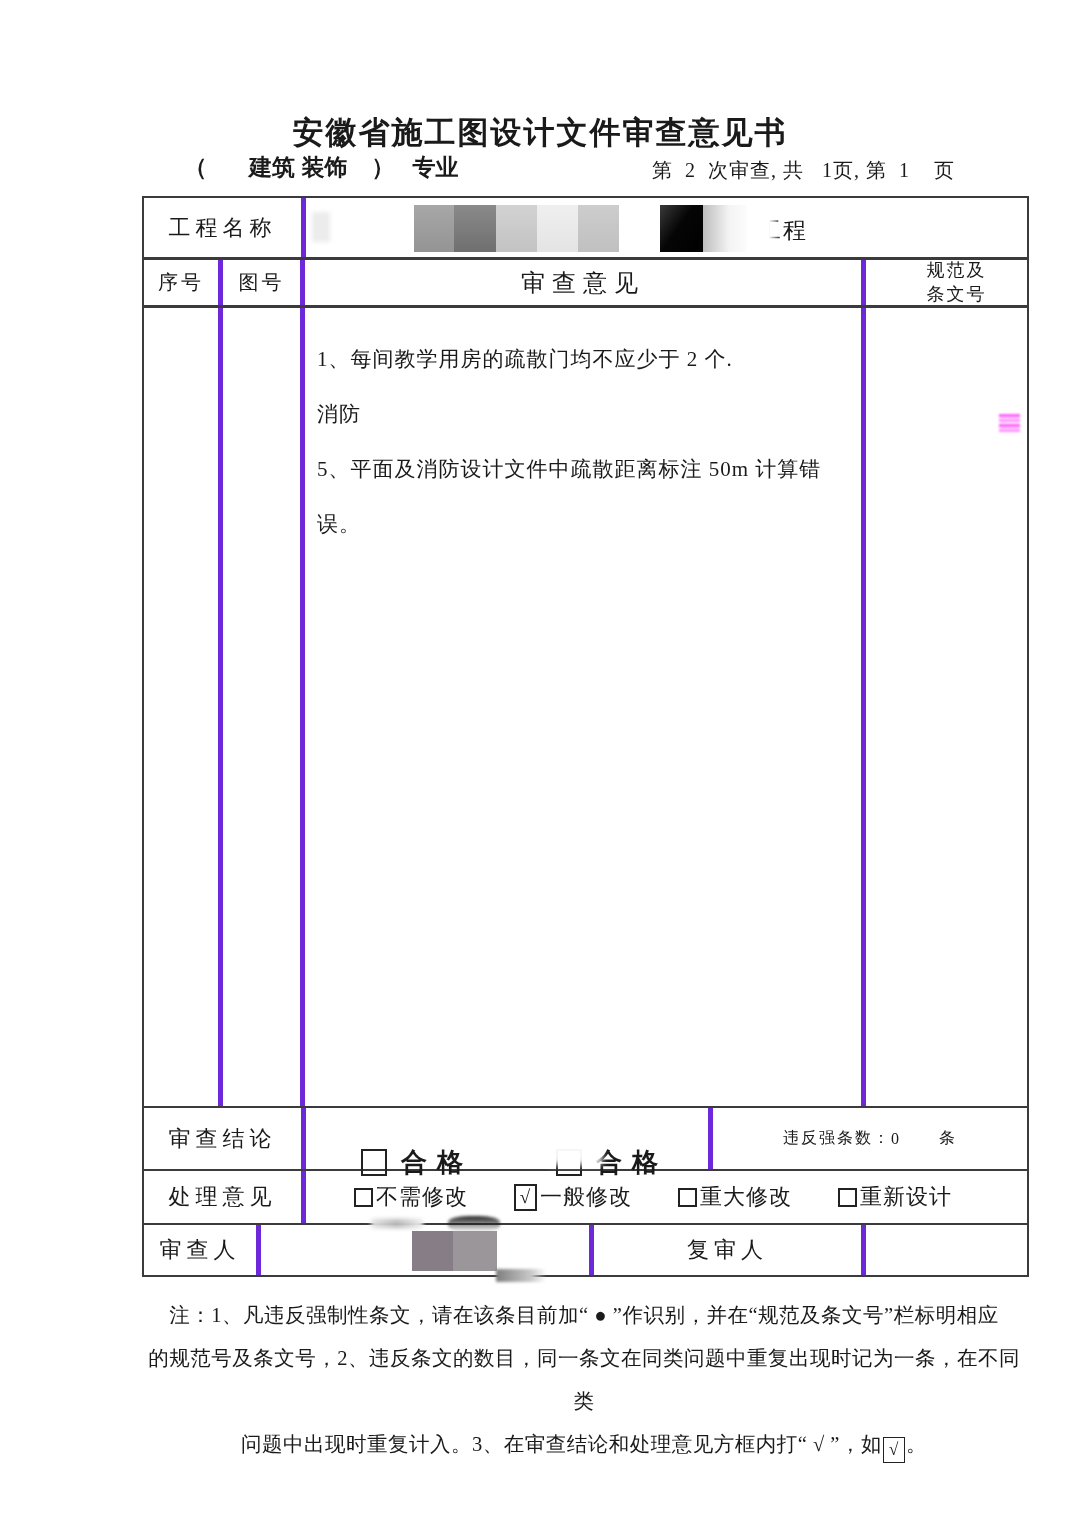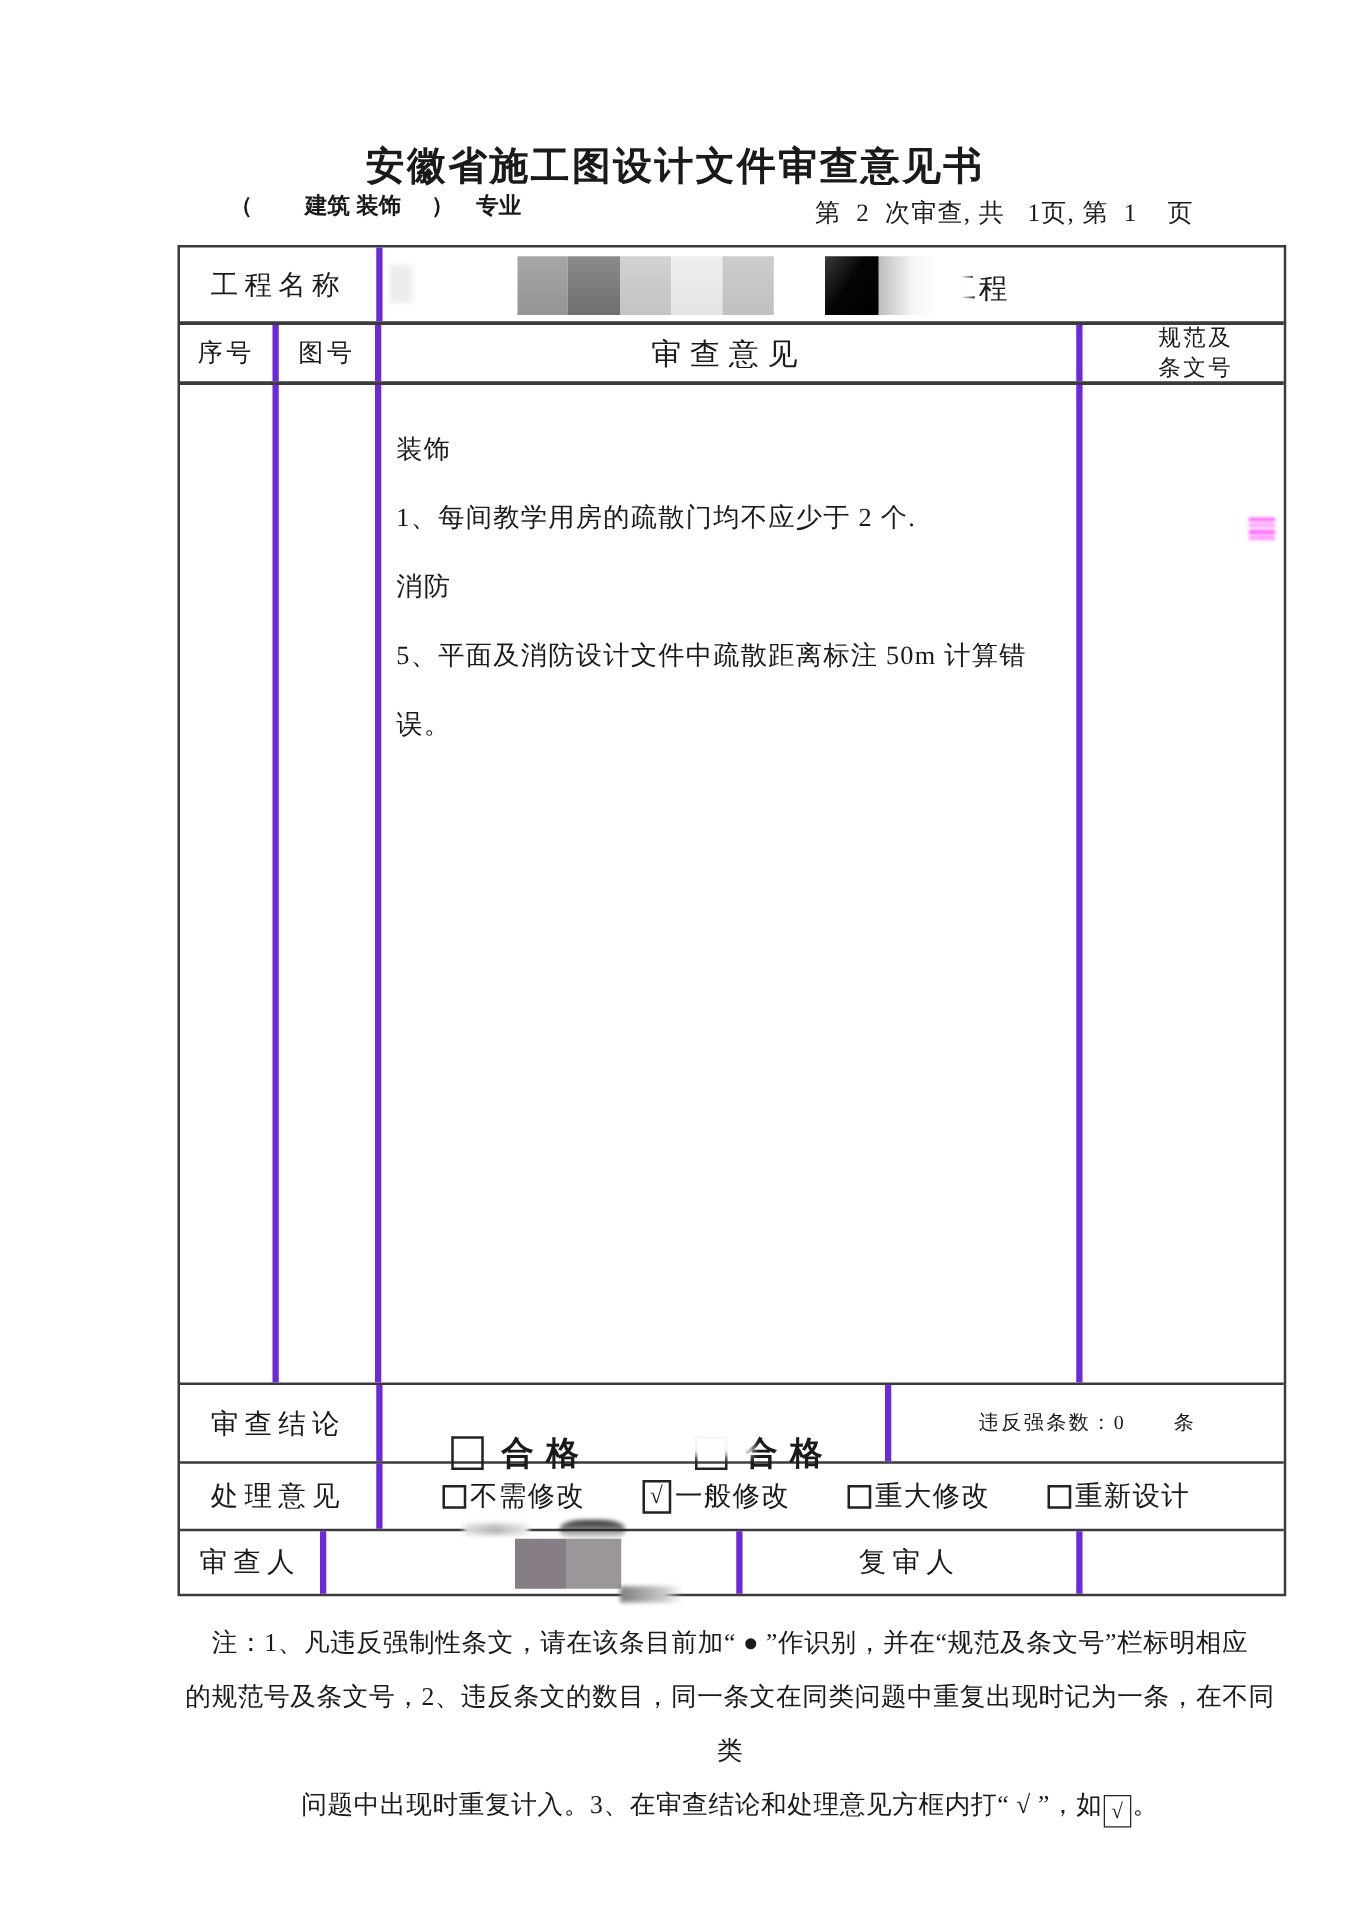--- a/index.html
+++ b/index.html
@@ -10,21 +10,21 @@
     overflow: hidden; margin: 0 auto;
   }
   .title {
     position: absolute; top: 112px; left: 0; width: 100%;
     text-align: center; font-family: "Liberation Sans", "DejaVu Sans", sans-serif;
     font-size: 31px; font-weight: bold; letter-spacing: 2px;
   }
   .subleft {
     position: absolute; left: 140px; top: 152px;
     font-family: "Liberation Sans", "DejaVu Sans", sans-serif;
-    font-size: 18px; font-weight: bold; white-space: pre;
+    font-size: 23px; font-weight: bold; white-space: pre;
   }
   .subleft .sp1 { margin-left: 42px; }
   .subleft .sp2 { margin-left: 24px; }
   .subleft .sp3 { margin-left: 18px; }
   .subright {
     position: absolute; left: 608px; top: 157px;
     font-size: 20px; white-space: pre; letter-spacing: 1px;
   }
   
   .tbl {
@@ -140,21 +140,20 @@
       <div class="cell cc w-dnum lab20">图号</div>
       <div class="cell cc w-opin hdr-opinion">审查意见</div>
       <div class="cell cc w-code hdr-code">规范及
 条文号</div>
     </div>
 
     <div class="row r3">
       <div class="cell w-snum"></div>
       <div class="cell w-dnum"></div>
       <div class="cell w-opin opinions">
-        <p>装饰</p>
         <p>1、每间教学用房的疏散门均不应少于 2 个.</p>
         <p>消防</p>
         <p>5、平面及消防设计文件中疏散距离标注 50m 计算错误。</p>
       </div>
       <div class="cell w-code"></div>
     </div>
 
     <div class="row r4">
       <div class="cell cc w-lab lab22">审查结论</div>
       <div class="cell w-chk conc-opts">

